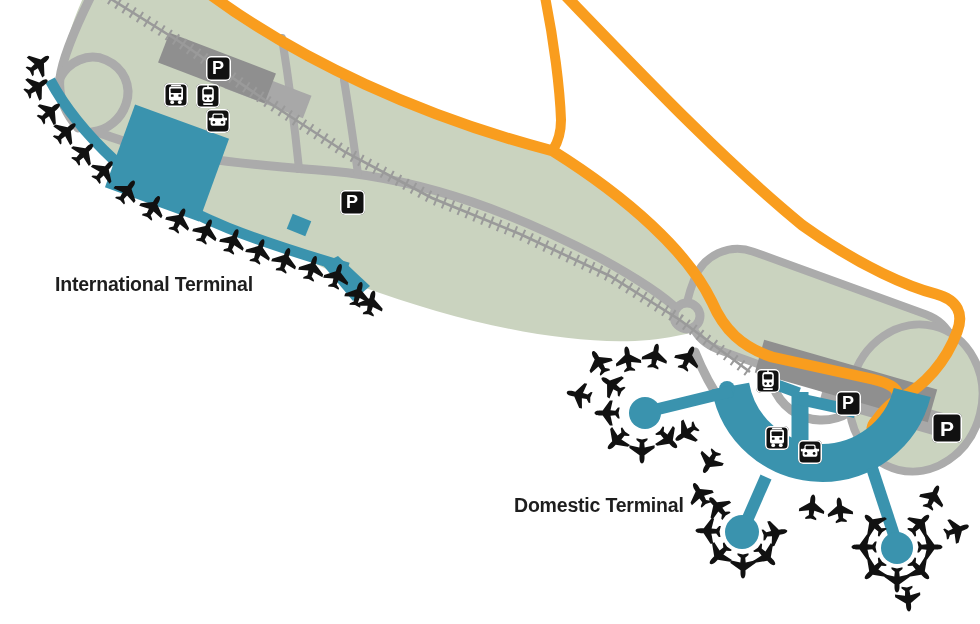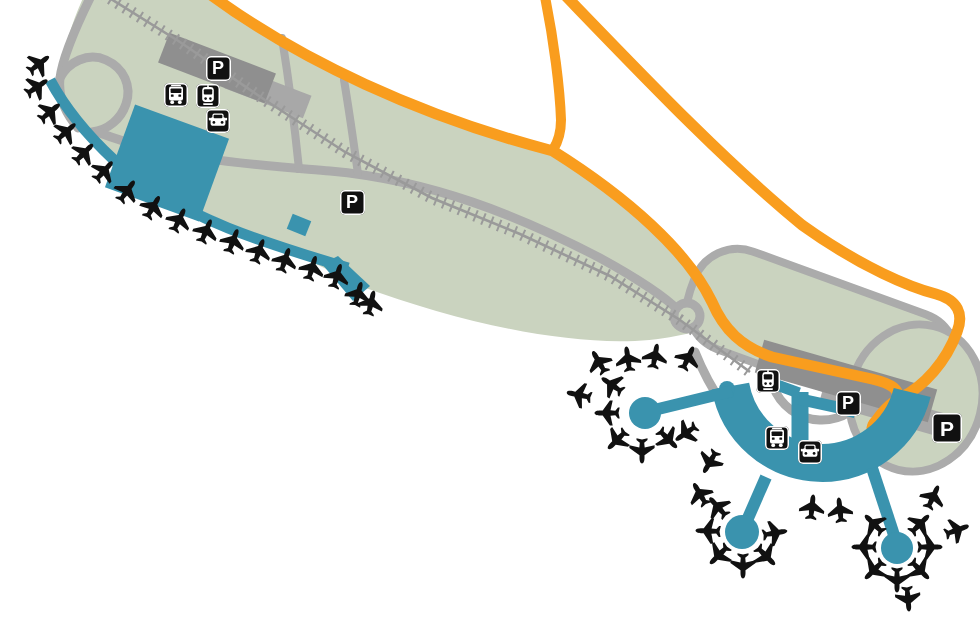--- a/index.html
+++ b/index.html
@@ -158,20 +158,22 @@
         <use href="#plane-icon" transform="translate(864,547) rotate(-90)"></use>
         <use href="#plane-icon" transform="translate(874,524) rotate(-45)"></use>
         <use href="#plane-icon" transform="translate(933,497) rotate(25)"></use>
         <use href="#plane-icon" transform="translate(957,530) rotate(70)"></use>
         <use href="#plane-icon" transform="translate(908,599) rotate(175)"></use>
         <use href="#plane-icon" transform="translate(686,433) rotate(-125)"></use>
         <use href="#plane-icon" transform="translate(710,462) rotate(-150)"></use>
       </g>
   </svg>
 
+  <div class="terminal-label" style="left:55px;top:273px">International Terminal</div>
+  <div class="terminal-label" style="left:514px;top:494px">Domestic Terminal</div>
 <div class="map-icon" style="left: 205.5px; top: 55.5px; width: 25px; height: 25px; font-size: 18px;">P</div>
     <div class="map-icon" style="left: 164px; top: 83px; width: 24px; height: 24px;">
       <svg viewBox="0 0 24 24" width="24" height="24">
         <use href="#bus-glyph"></use>
       </svg>
     </div>
     <div class="map-icon" style="left: 196px; top: 84px; width: 24px; height: 24px;">
       <svg viewBox="0 0 24 24" width="24" height="24">
         <use href="#train-glyph"></use>
       </svg>

